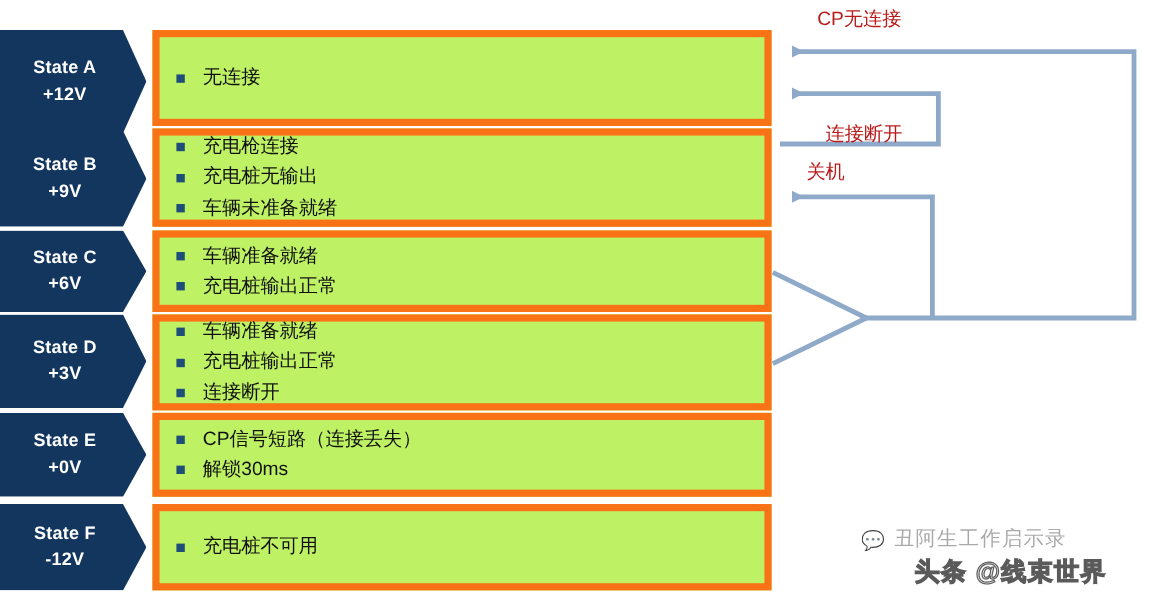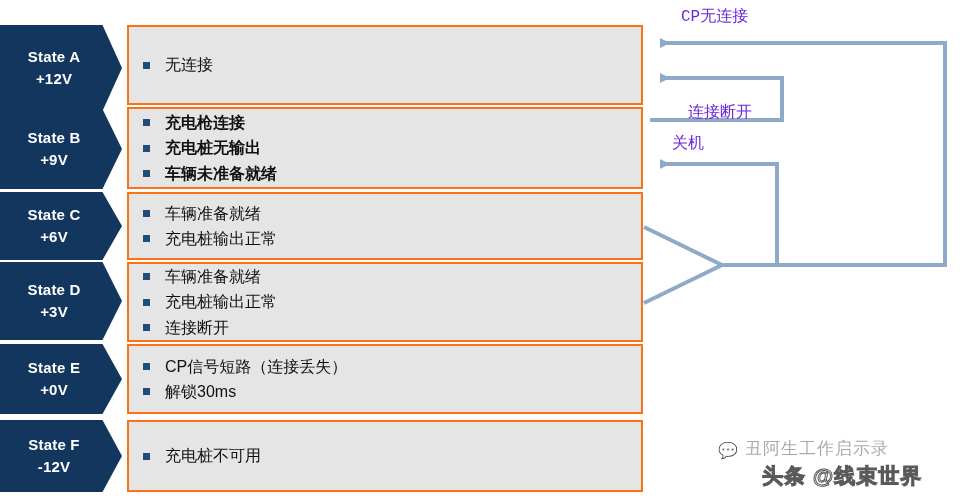--- a/index.html
+++ b/index.html
@@ -43,22 +43,22 @@
     letter-spacing: .2px;
   }
   .state-chevron .st-name { display: block; }
   .state-chevron .st-volt { display: block; }
 
   
   .desc-box {
     position: absolute;
     left: 127px;
     width: 516px;
-    background: #e5e5e5;
-    border: 2px solid #f97316;
+    background: #bef264;
+    border: 6px solid #f97316;
     box-sizing: border-box;
     display: flex;
     flex-direction: column;
     justify-content: center;
     padding-left: 8px;
     text-align: right;
   }
   .bullet-row {
     display: flex;
     align-items: center;
@@ -77,23 +77,23 @@
     color: #101010;
     font-family: "Liberation Sans", "DejaVu Sans", sans-serif;
     white-space: nowrap;
     line-height: 1.45;
   }
 
   
   .flow-label {
     position: absolute;
     font-size: 16px;
-    color: #6d28d9;
+    color: #b91c1c;
     white-space: nowrap;
-    font-family: Liberation Mono, monospace;
+    font-family: Liberation Sans, sans-serif;
   }
 
   #arrow-layer {
     position: absolute;
     left: 0; top: 0;
     width: 963px; height: 496px;
     pointer-events: none;
   }
 
   
@@ -182,21 +182,21 @@
     <span class="st-volt">-12V</span>
   </div>
 
   <div class="desc-box" style="top:25px;height:80px;">
     <div class="bullet-row">
       <span class="bullet-sq"></span>
       <span class="bullet-text">无连接</span>
     </div>
   </div>
 
-  <div class="desc-box" style="top:107px;height:82px;font-weight:bold;">
+  <div class="desc-box" style="top:107px;height:82px;">
     <div class="bullet-row">
       <span class="bullet-sq"></span>
       <span class="bullet-text">充电枪连接</span>
     </div>
     <div class="bullet-row">
       <span class="bullet-sq"></span>
       <span class="bullet-text">充电桩无输出</span>
     </div>
     <div class="bullet-row">
       <span class="bullet-sq"></span>

